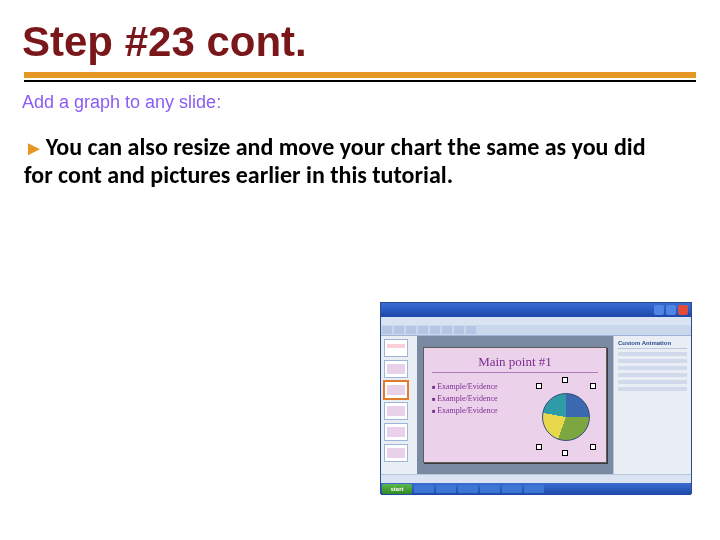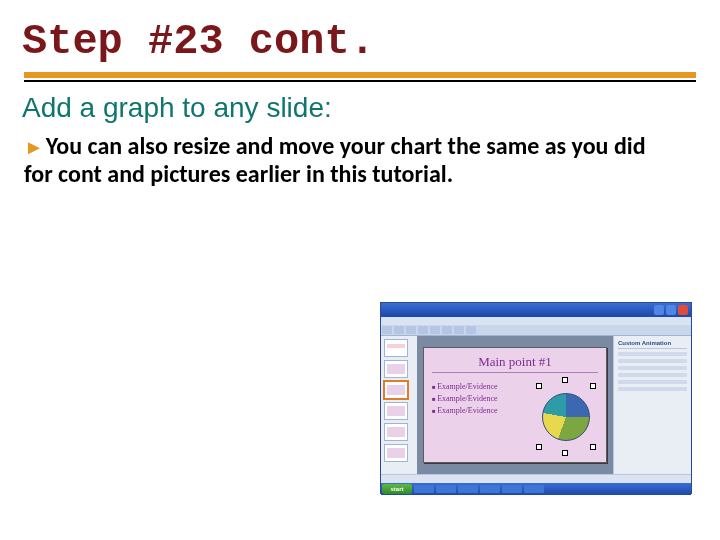--- a/index.html
+++ b/index.html
@@ -1,20 +1,20 @@
 <!DOCTYPE html>
 <html><head>
 <meta charset="utf-8">
 <style>
   html,body{margin:0;padding:0;width:720px;height:540px;background:#fff;font-family:"Calibri","Segoe UI",sans-serif;}
   .slide{width:720px;height:540px;box-sizing:border-box;padding:18px 18px 0 18px;position:relative;}
-  .title{font-family:Liberation Mono, monospace;font-size:42px;font-weight:700;color:#79171A;margin:0 0 6px 4px;}
+  .title{font-family:Liberation Sans, sans-serif;font-size:42px;font-weight:700;color:#79171A;margin:0 0 6px 4px;}
   .rule1{height:6px;background:#E59623;margin:0 6px 2px 6px;}
   .rule2{height:2px;background:#000;margin:0 6px 10px 6px;}
-  .sub{font-family:"Gill Sans","Segoe UI",sans-serif;font-size:28px;color:#0f766e;margin:0 0 8px 4px;}
+  .sub{font-family:"Gill Sans","Segoe UI",sans-serif;font-size:18px;color:#8b5cf6;margin:0 0 20px 4px;}
   .body{font-size:24px;font-weight:700;color:#000;line-height:1.18;margin-left:6px;max-width:640px;}
   .arrow{color:#E59623;font-size:20px;display:inline-block;vertical-align:baseline;margin-right:2px;}
   .shot{position:absolute;right:28px;bottom:46px;width:310px;height:190px;border:1px solid #2B4C8C;background:#0f766e;font-family:Tahoma,sans-serif;}
   .shot .titlebar{height:14px;background:linear-gradient(#3A6DD2,#1C49A9);display:flex;align-items:center;justify-content:flex-end;padding:0 3px;}
   .shot .tbtn{width:10px;height:10px;margin-left:2px;border-radius:2px;}
   .tmin{background:#4F86E6;} .tmax{background:#4F86E6;} .tclose{background:#E04B3C;}
   .shot .menubar{height:8px;background:#D9E3F2;}
   .shot .toolbar{height:10px;background:#C9D6EC;border-bottom:1px solid #9FB4D9;display:flex;}
   .shot .toolbar div{width:10px;height:8px;margin:1px;background:#B5C6E2;border-radius:1px;}
   .shot .workspace{display:flex;height:138px;}

